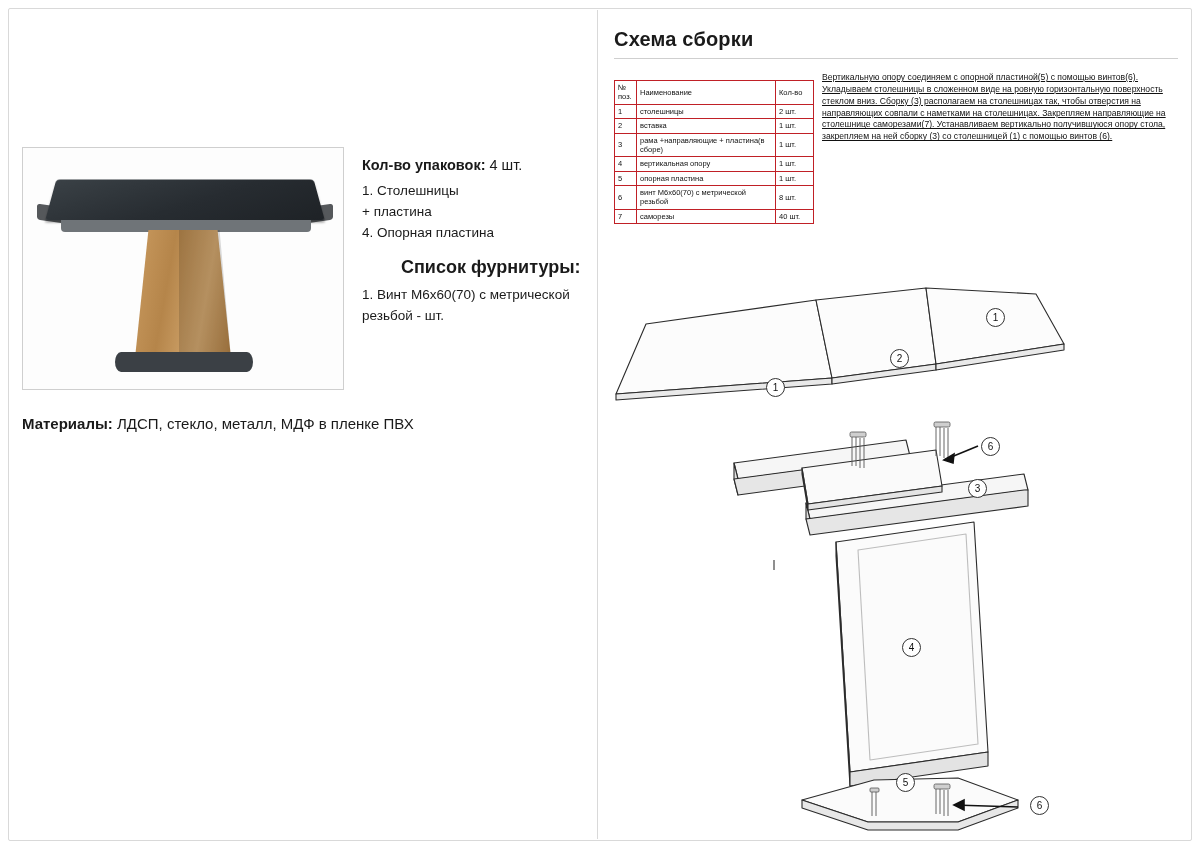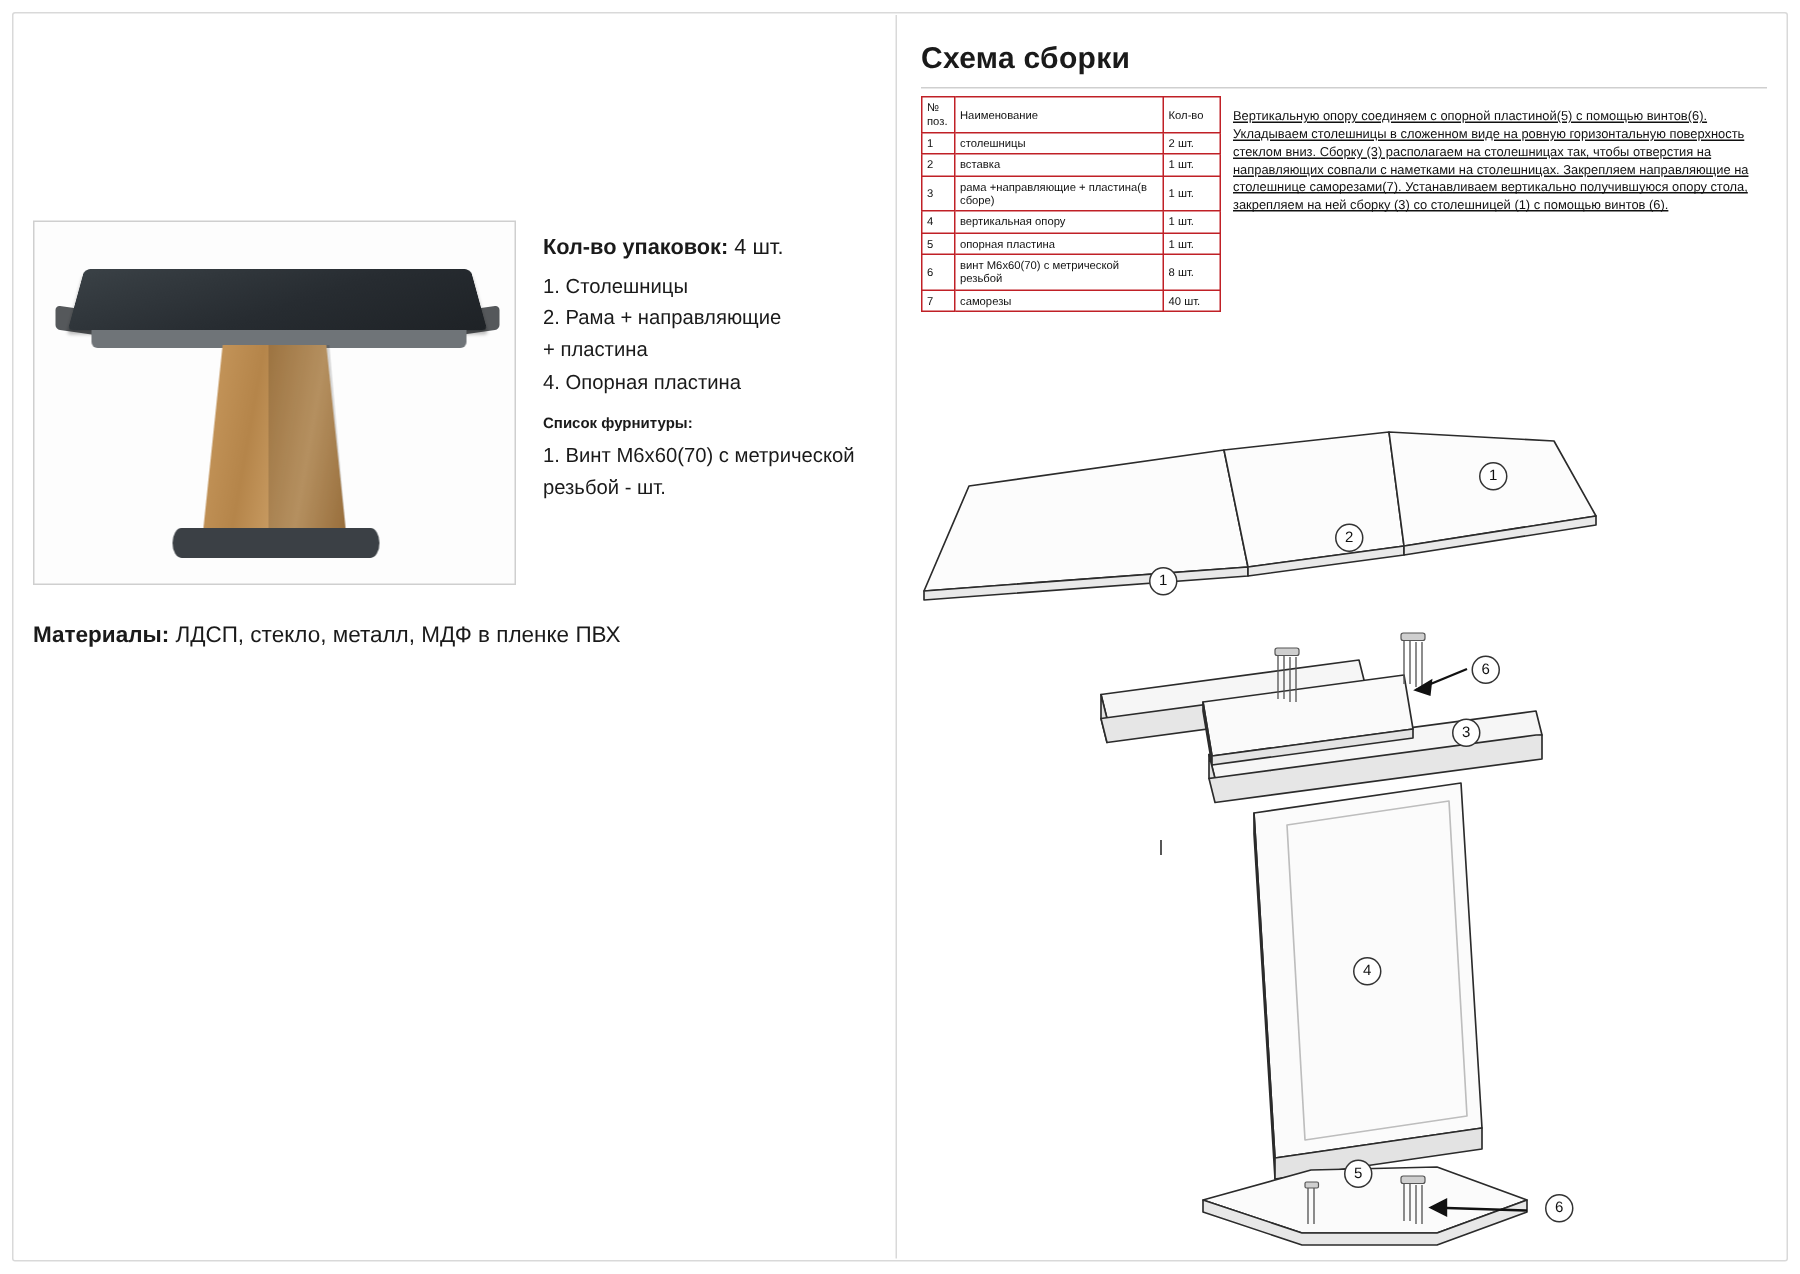--- a/index.html
+++ b/index.html
@@ -100,21 +100,21 @@
   }
   .leftcol-text .hdr {
     font-weight: bold; font-size: 14.5px;
   }
   .leftcol-text .hdr .reg { font-weight: normal; }
   .leftcol-text ol.plain {
     list-style: none; margin: 4px 0 0 0; padding: 0;
   }
   .leftcol-text ol.plain li { margin: 0 0 1px 0; }
   .leftcol-text .sub-hdr {
-    font-weight: bold; font-size: 10px; margin-top: 10px;
+    font-weight: bold; font-size: 18px; margin-top: 10px; margin-left: 39px;
   }
   .leftcol-text .fl { margin-top: 4px; }
   .leftcol-text .fl li { margin-bottom: 3px; }
 
   .char-block {
     position: absolute;
     left: 12px; top: 400px;
     width: 560px;
     font-size: 15px;
     line-height: 1.9;
@@ -135,21 +135,21 @@
   }
   .right-rule {
     position: absolute;
     left: 14px; top: 48px;
     width: 564px; height: 1px;
     background: #cfcfcf;
   }
 
   table.parts {
     position: absolute;
-    left: 14px; top: 54px;
+    left: 14px; top: 70px;
     width: 200px;
     border-collapse: collapse;
     font-size: 7.5px;
     color: #111;
   }
   table.parts td, table.parts th {
     border: 1px solid #c02026;
     padding: 2px 3px;
     vertical-align: middle;
     text-align: left;
@@ -212,21 +212,20 @@
       <div class="tbl-base"></div>
     </div>
 
     <div class="leftcol-text">
       <div class="hdr">
         <span>Кол-во упаковок:</span>
         <span class="reg">4 шт.</span>
       </div>
       <ol class="plain">
         <li>1. Столешницы</li>
-        <li>2. Рама + направляющие</li>
         <li>+ пластина</li>
         <li>4. Опорная пластина</li>
       </ol>
       <div class="sub-hdr">Список фурнитуры:</div>
       <ol class="plain fl">
         <li>1. Винт М6х60(70) с метрической</li>
         <li>резьбой - шт.</li>
       </ol>
     </div>
 

